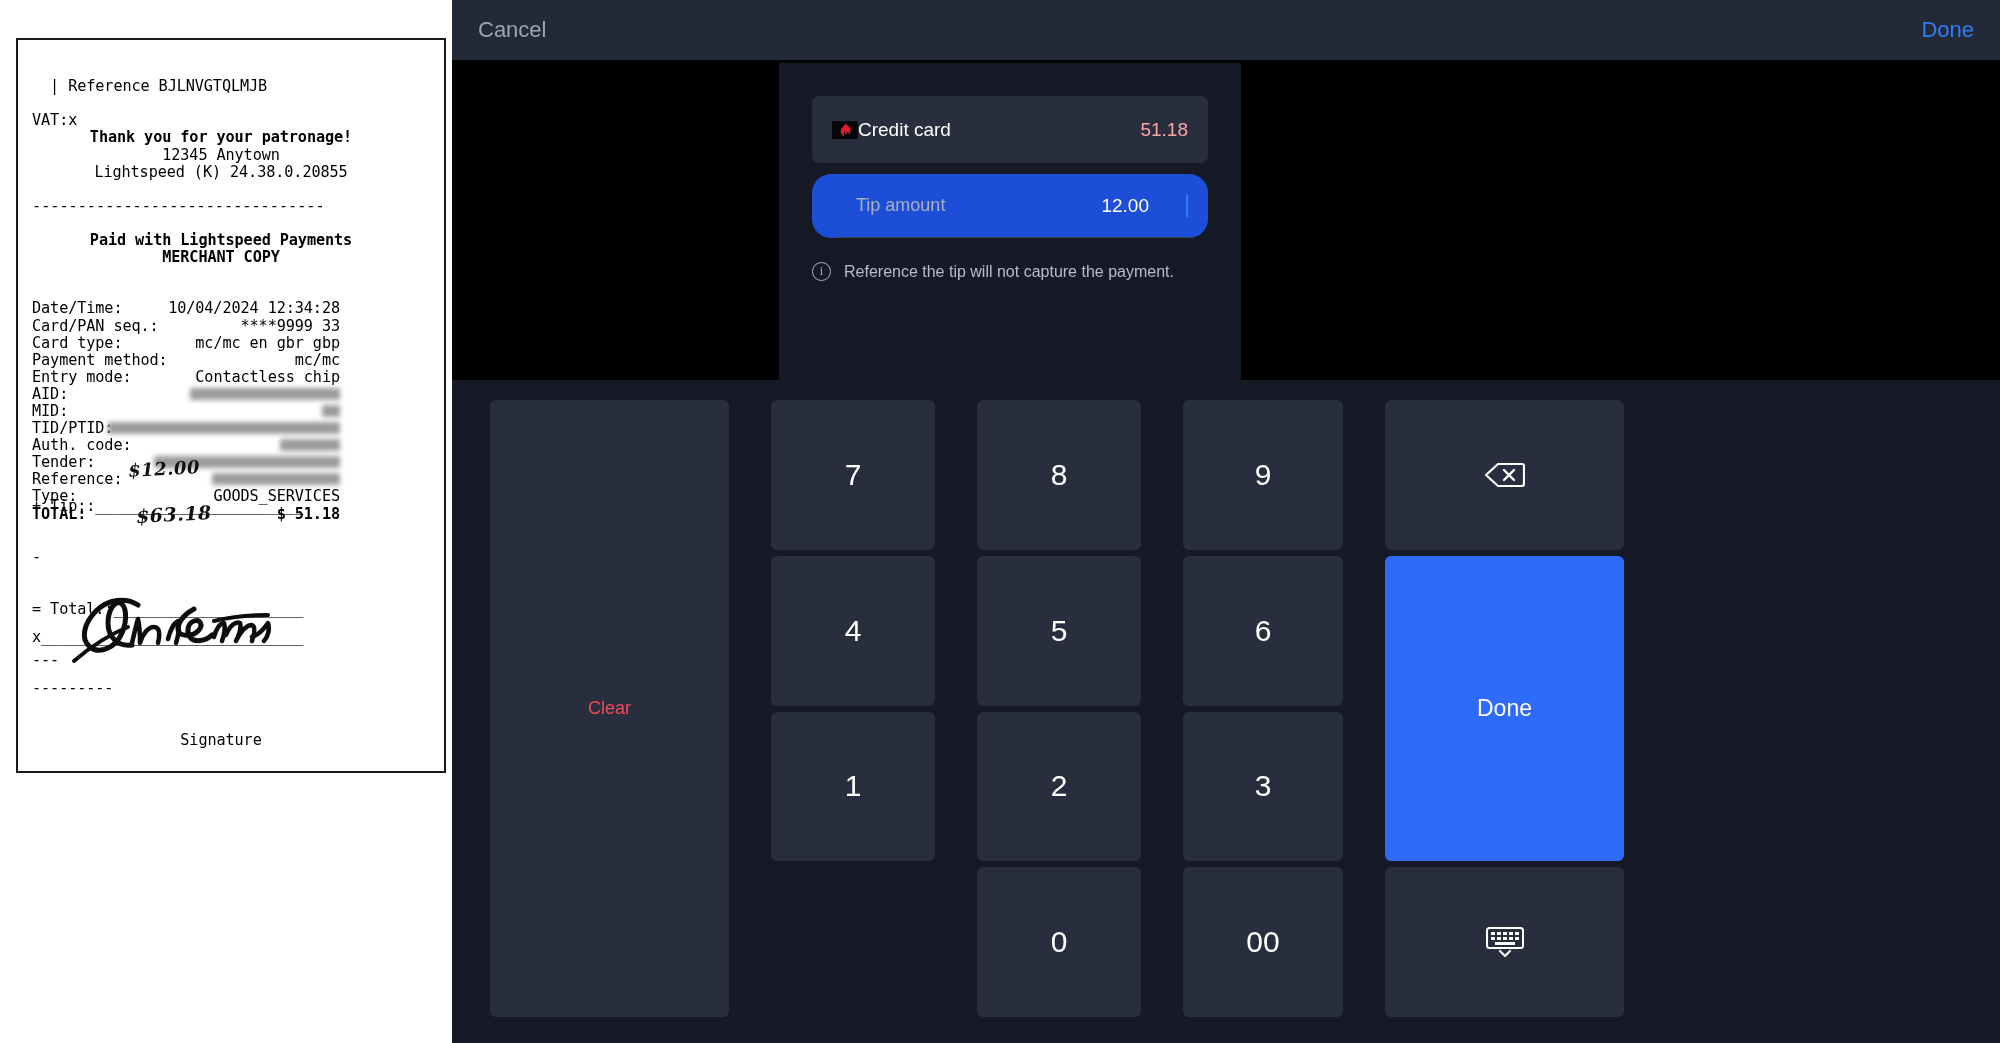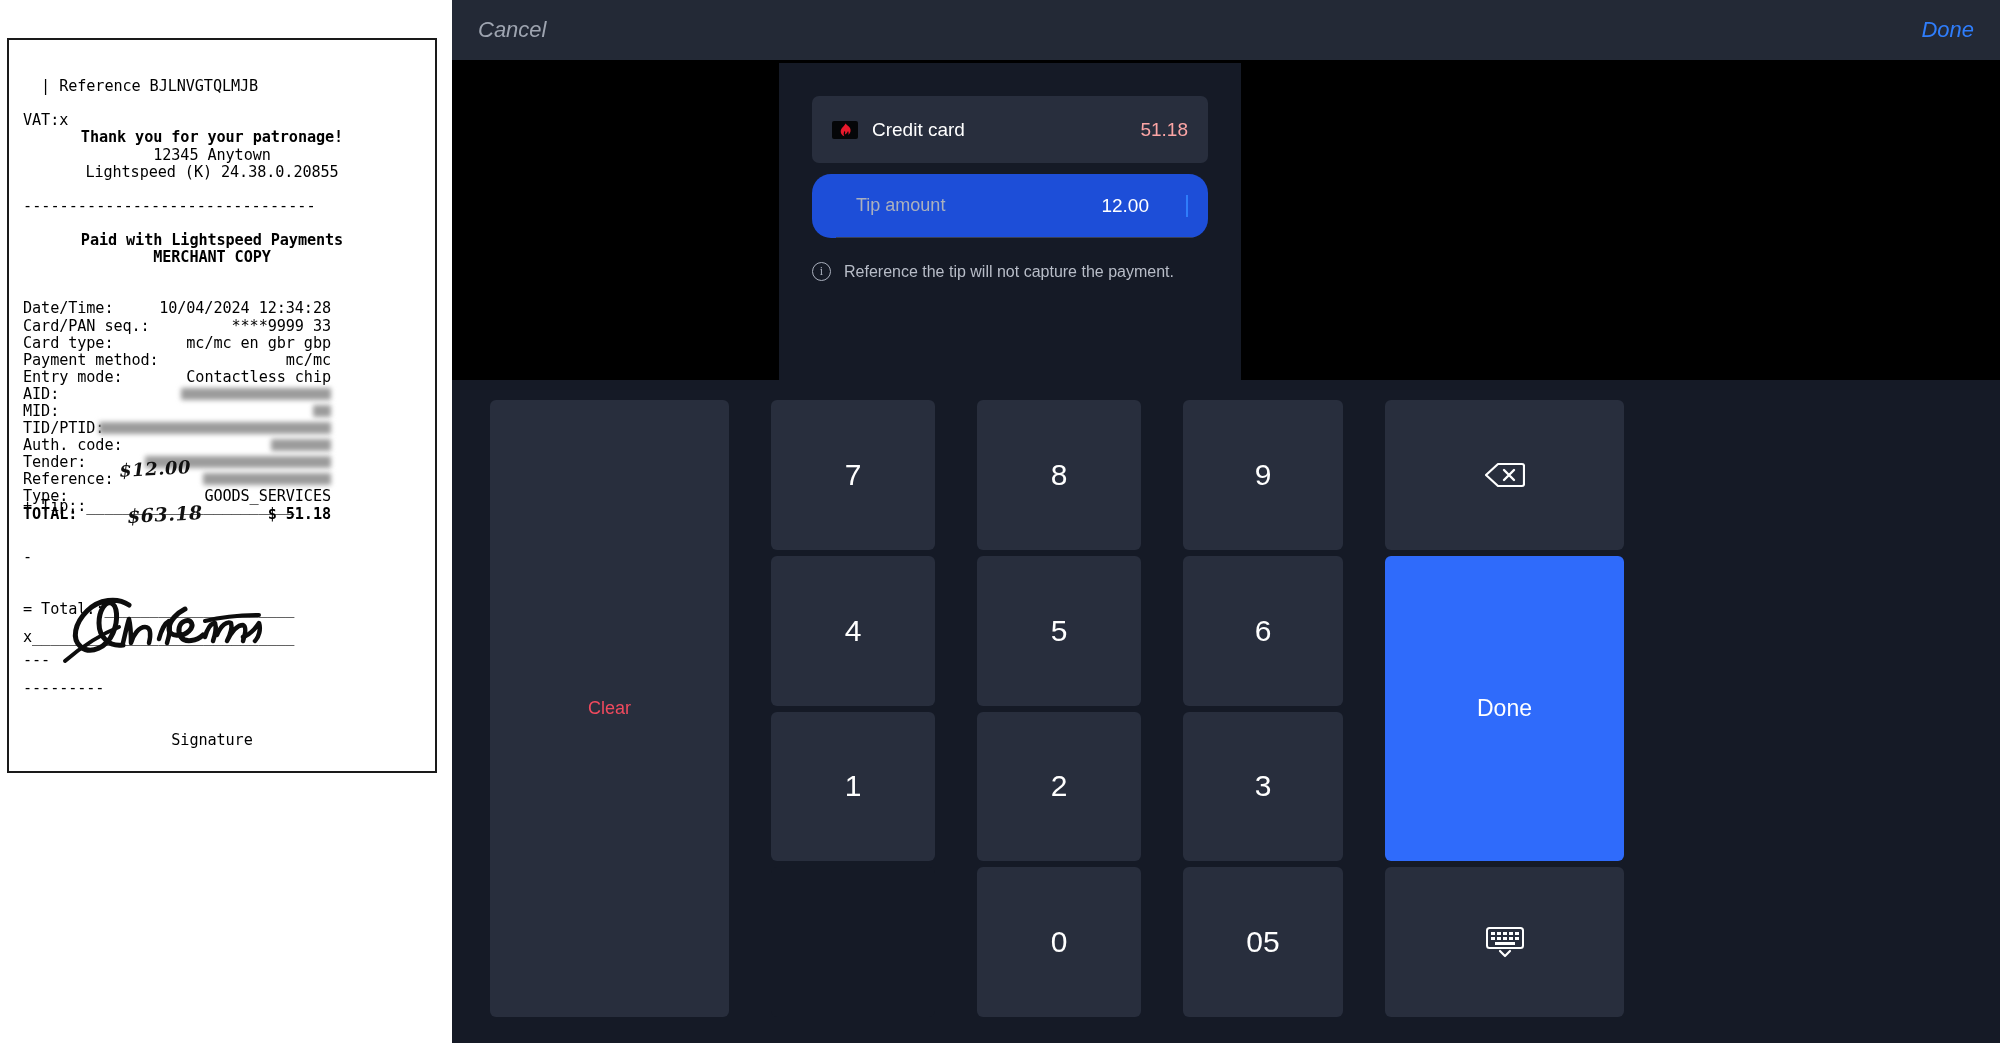--- a/index.html
+++ b/index.html
@@ -14,21 +14,21 @@
 
   
   .receipt-pane {
     position: relative;
     width: 452px; height: 1043px;
     background: #ffffff;
     flex: 0 0 452px;
   }
   .receipt-paper {
     position: absolute;
-    left: 7px; top: 38px;
+    left: 16px; top: 38px;
     width: 430px; height: 735px;
     background: #ffffff;
     border: 2px solid #1a1a1a;
     overflow: hidden;
   }
   .receipt-inner {
     position: absolute;
     left: 14px; top: 4px;
     width: 400px;
     font-family: "DejaVu Sans Mono", "Liberation Mono", monospace;
@@ -74,21 +74,20 @@
   }
   .modal-header {
     position: relative;
     height: 60px;
     flex: 0 0 60px;
     background: #232936;
     display: flex;
     align-items: center;
     justify-content: space-between;
     padding: 0 26px;
-    font-style: italic;
   }
   .hdr-cancel { color: #9ea4b0; font-size: 22px; }
   .hdr-title  { color: #ffffff; font-size: 22px; position: absolute; left: 0; right: 0; text-align: center; pointer-events: none; }
   .hdr-done   { color: #2f7dfb; font-size: 22px; position: relative; }
 
   .modal-body {
     position: relative;
     flex: 0 0 320px;
     background: #000000;
   }
@@ -106,21 +105,21 @@
     display: flex;
     align-items: center;
     justify-content: space-between;
     padding: 0 20px;
   }
   .row-credit { height: 67px; margin-bottom: 11px; }
   .row-group  { border-radius: 19px; overflow: hidden; background: #1d4ed8; padding-left: 24px; }
   .row-plain  { height: 63px; display: flex; align-items: center; justify-content: space-between; padding: 0 20px; }
   .row-sep    { height: 1px; background: #3a4153; margin: 0 0px; }
 
-  .cc-left { display: flex; align-items: center; gap: 14px; }
+  .cc-left { display: flex; align-items: center; }
   .ls-logo {
     width: 26px; height: 18px;
     background: #050608;
     border-radius: 2px;
     display: flex; align-items: center; justify-content: center;
   }
   .cc-label { color: #ffffff; font-size: 19px; }
   .cc-amount { color: #fca5a5; font-size: 19px; }
   .fld-label { color: #aab0bd; font-size: 18px; }
   .fld-value { color: #ffffff; font-size: 19px; display: flex; align-items: center; gap: 36px; }
@@ -283,21 +282,21 @@
       <div class="key">6</div>
 
       <div class="key key-done">Done</div>
 
       <div class="key">1</div>
       <div class="key">2</div>
       <div class="key">3</div>
 
       <div class="key key-empty"></div>
       <div class="key">0</div>
-      <div class="key">05</div>
+      <div class="key">00</div>
 
       <div class="key key-kbd">
         <svg width="40" height="32" viewBox="0 0 40 32" class="icon-svg">
           <rect x="2" y="2" width="36" height="20" rx="2.5" fill="none" stroke="#ffffff" stroke-width="2"></rect>
           <g fill="#ffffff">
             <rect x="6" y="6" width="4" height="3"></rect>
               <rect x="12" y="6" width="4" height="3"></rect>
             <rect x="18" y="6" width="4" height="3"></rect>
               <rect x="24" y="6" width="4" height="3"></rect>
             <rect x="30" y="6" width="4" height="3"></rect>

